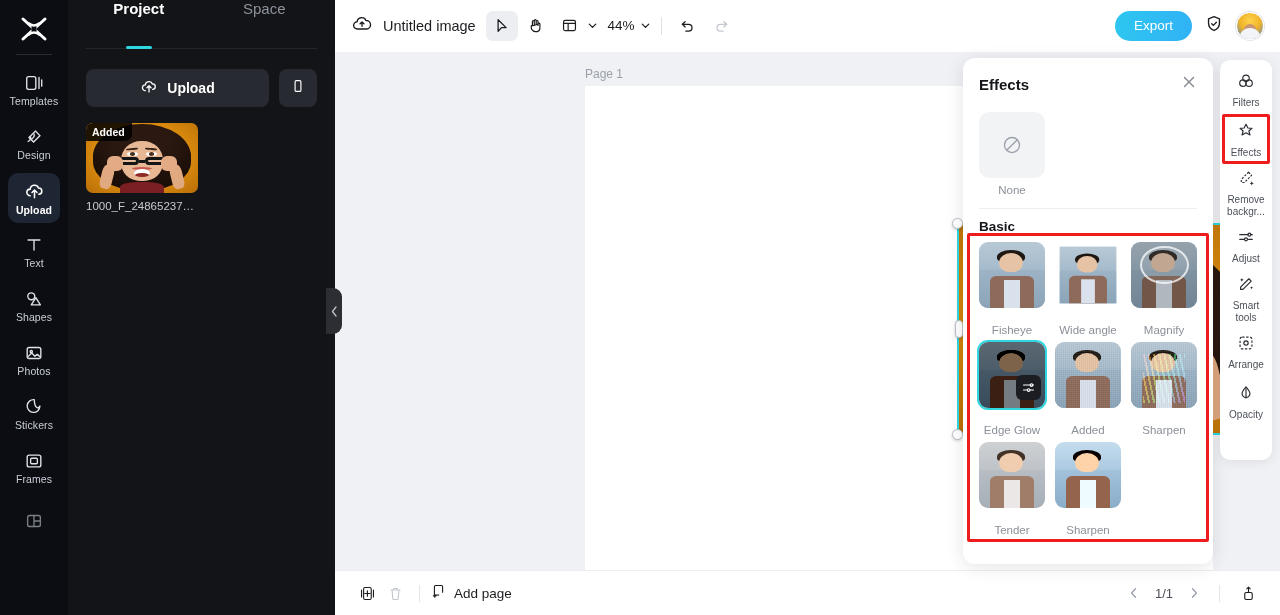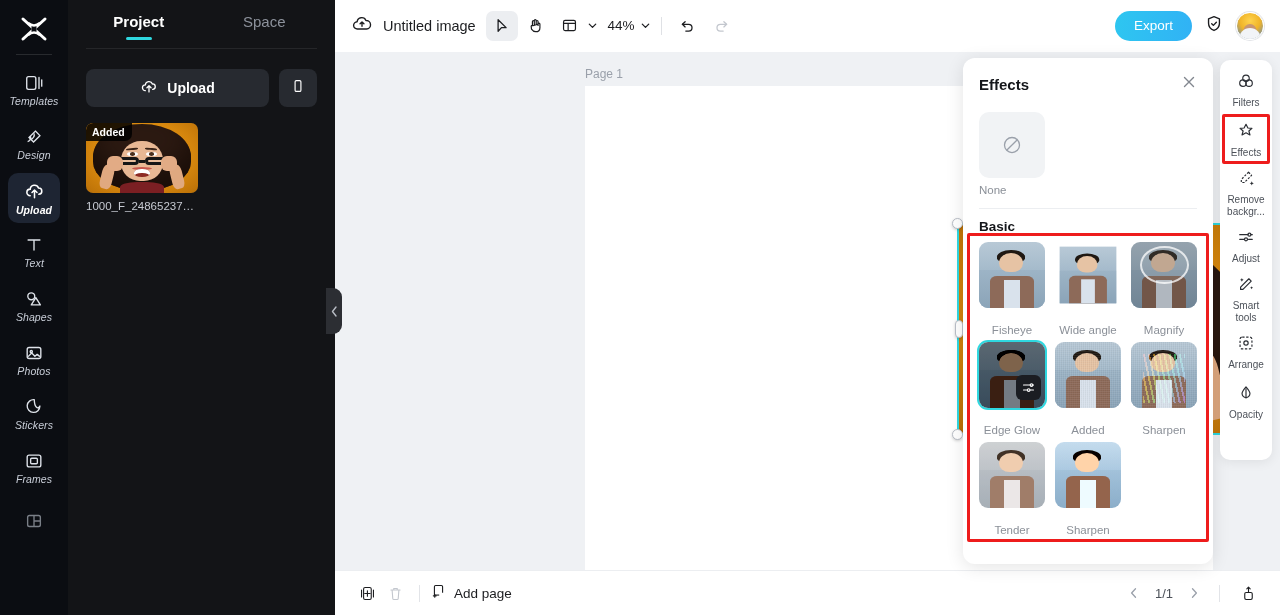--- a/index.html
+++ b/index.html
@@ -10,42 +10,41 @@
     background: #ffffff;
   }
   #app { position: relative; width: 1280px; height: 615px; }
 
   
   .rail {
     position: absolute; left: 0; top: 0; width: 68px; height: 615px;
     background: #0b0d12;
     display: flex; flex-direction: column; align-items: center;
     overflow: hidden;
-    font-style: italic;
   }
   .rail-logo { margin-top: 14px; width: 34px; height: 30px;
     display: flex; align-items: center; justify-content: center; }
   .rail-sep { width: 36px; height: 1px; background: #ffffff1f; margin: 10px 0 6px; }
   .rail-item {
     width: 52px; height: 50px; margin-top: 4px; border-radius: 10px;
     display: flex; flex-direction: column; align-items: center; justify-content: center;
     gap: 3px; cursor: pointer;
   }
   .rail-item.active { background: #1e2533; }
   .rail-item svg { display: block; }
   .rail-label { font-size: 10.5px; color: #c9ced8; letter-spacing: .1px; line-height: 1; }
   .rail-item.active .rail-label { color: #ffffff; font-weight: 600; }
   .rail-item.partial { opacity: .85; }
 
   
   .panel {
     position: absolute; left: 68px; top: 0; width: 267px; height: 615px;
     background: #131417;
   }
-  .panel-tabs { display: flex; align-items: flex-end; height: 48px; padding: 9px 8px; }
+  .panel-tabs { display: flex; height: 48px; padding: 0 8px; }
   .panel-tab {
     flex: 1; text-align: center; font-size: 15px; color: #8d929c;
     padding-bottom: 9px; cursor: pointer; position: relative; font-weight: 500;
   }
   .panel-tab.active { color: #ffffff; font-weight: 700; }
   .panel-tab.active::after {
     content: ""; position: absolute; left: 50%; transform: translateX(-50%);
     bottom: -1px; width: 26px; height: 3px; border-radius: 2px; background: #2fd8e0;
   }
   .panel-divider { height: 1px; background: #ffffff14; margin: 0 18px; }
@@ -174,21 +173,21 @@
     z-index: 7; overflow: hidden;
   }
   .fx-head { display: flex; align-items: center; padding: 16px 16px 0; }
   .fx-title { font-size: 15px; font-weight: 700; color: #14161a; }
   .fx-close { margin-left: auto; cursor: pointer; color: #82878f; }
   .fx-none-wrap { padding: 18px 16px 0; }
   .fx-none-tile {
     width: 66px; height: 66px; border-radius: 10px; background: #f1f3f5;
     display: flex; align-items: center; justify-content: center; cursor: pointer;
   }
-  .fx-none-label { width: 66px; text-align: left; margin-top: 6px; font-size: 11.5px; color: #8b9098; }
+  .fx-none-label { width: 66px; text-align: center; margin-top: 6px; font-size: 11.5px; color: #8b9098; }
   .fx-hr { height: 1px; background: #eceef1; margin: 12px 16px 0; }
   .fx-section-title { font-size: 13.5px; font-weight: 700; color: #14161a; padding: 10px 16px 0; }
   .fx-grid {
     display: grid; grid-template-columns: repeat(3, 66px); gap: 6px 10px;
     padding: 8px 16px 0;
   }
   .fx-cell { cursor: pointer; }
   .fx-tile {
     width: 66px; height: 66px; border-radius: 9px; overflow: hidden; position: relative;
   }

